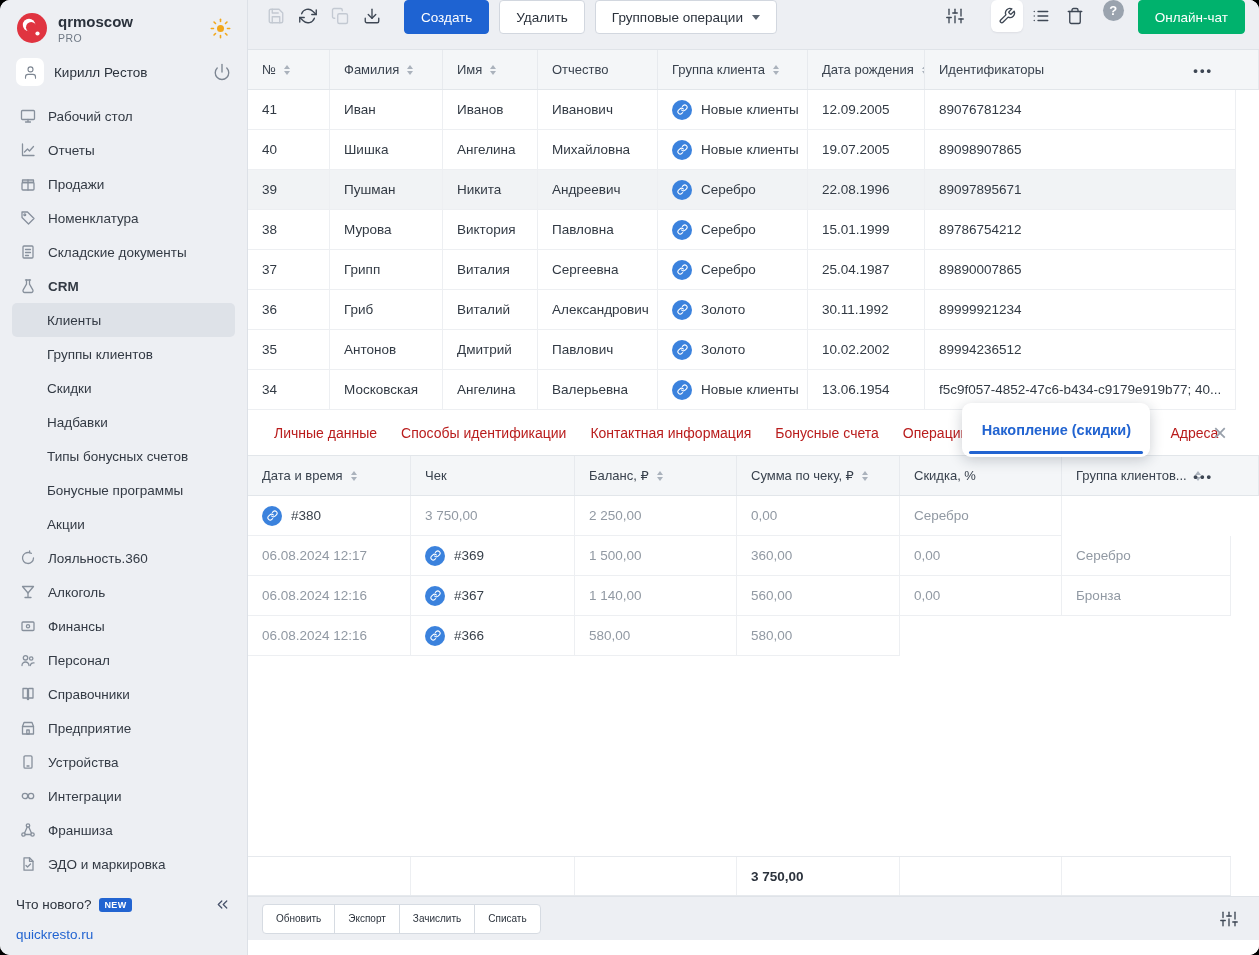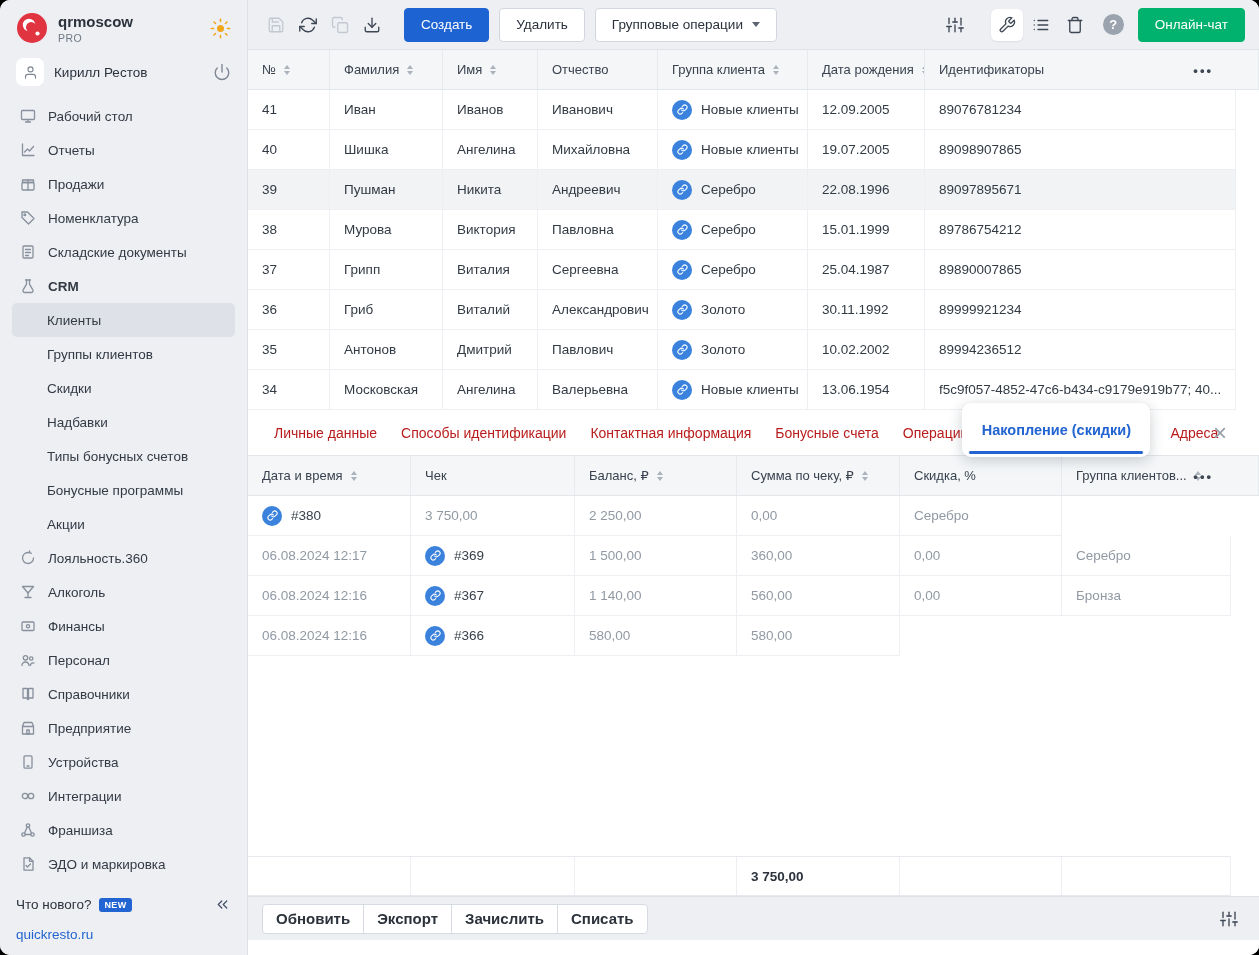--- a/index.html
+++ b/index.html
@@ -42,21 +42,21 @@
   .nav-ic svg{fill:none;stroke:currentColor;stroke-width:1.3;stroke-linecap:round;stroke-linejoin:round;width:16px;height:16px;}
   .sidebar-footer{flex:none;}
   .whats-new{display:flex;align-items:center;gap:8px;padding:5px 16px;font-size:13.5px;color:#2b323c;cursor:pointer;text-align:right;}
   .badge-new{background:var(--accent);color:#fff;font-size:9px;font-weight:bold;padding:2px 5px;border-radius:3px;letter-spacing:.4px;}
   .collapse-btn{margin-left:auto;width:17px;height:17px;color:#49536b;}
   .site-row{padding:7px 16px 12px;}
   .site-link{color:var(--accent);font-size:13.5px;cursor:pointer;text-decoration:none;}
 
   
   .main{position:absolute;left:248px;right:0;top:0;bottom:0;display:flex;flex-direction:column;background:#fff;}
-  .topbar{height:50px;background:var(--bar-gray);border-bottom:1px solid #dfe3e8;display:flex;align-items:center;padding:0 14px 0 12px;flex:none;}
+  .topbar{height:50px;background:var(--bar-gray);border-bottom:1px solid #dfe3e8;display:flex;align-items:flex-start;padding:0 14px 0 12px;flex:none;}
   .icon-btn{width:32px;height:32px;border-radius:6px;display:flex;align-items:center;justify-content:center;color:#3e4754;cursor:pointer;flex:none;}
   .icon-btn svg{fill:none;stroke:currentColor;stroke-width:1.8;stroke-linecap:round;stroke-linejoin:round;width:18px;height:18px;}
   .icon-btn.disabled{color:#c3c9d2;cursor:default;}
   .icon-btn.active-tool{background:#fff;box-shadow:0 1px 2px rgba(20,30,50,.08);}
   .btn{height:34px;border-radius:4px;font-size:13.5px;display:inline-flex;align-items:center;padding:0 16px;cursor:pointer;border:1px solid transparent;background:#fff;color:#2b323c;font-family:inherit;white-space:nowrap;}
   .btn-primary{background:var(--create-blue);border-color:var(--create-blue);color:#fff;margin-left:16px;}
   .btn-outline{border-color:#d2d7df;margin-left:10px;}
   .btn-success{background:var(--chat-green);border-color:var(--chat-green);color:#fff;}
   .caret{width:0;height:0;border-left:4px solid transparent;border-right:4px solid transparent;border-top:5px solid #5b6470;margin-left:9px;}
   .spacer{flex:1;}
@@ -92,21 +92,21 @@
   .d-row{height:40px;cursor:pointer;}
   .d-row .cell{display:flex;align-items:center;padding:0 14px;font-size:13.5px;color:var(--muted);border-right:1px solid var(--cell-line);border-bottom:1px solid var(--cell-line);overflow:hidden;white-space:nowrap;}
   .d-row .cell.blank{border-right-color:transparent;border-bottom-color:transparent;}
   .check-text{color:#39414b;}
   .detail-spacer{flex:1;background:#fff;}
   .total-row{height:40px;flex:none;margin-right:28px;border-top:1px solid #e6e9ed;border-bottom:1px solid #e6e9ed;}
   .total-row .cell{display:flex;align-items:center;padding:0 14px;font-size:13.5px;border-right:1px solid var(--cell-line);}
   .total-val{font-weight:bold;color:#2b323c;}
   .action-bar{height:44px;background:var(--bar-gray);border-top:1px solid #dfe3e8;display:flex;align-items:center;padding:0 14px;flex:none;}
   .action-group{display:flex;}
-  .action-group .btn{height:30px;padding:0 13px;font-size:15px;border:1px solid #d6dbe2;border-radius:0;margin-left:-1px;font-weight:bold;}
+  .action-group .btn{height:30px;padding:0 13px;font-size:10px;border:1px solid #d6dbe2;border-radius:0;margin-left:-1px;}
   .action-group .btn:first-child{border-radius:4px 0 0 4px;margin-left:0;}
   .action-group .btn:last-child{border-radius:0 4px 4px 0;}
   .bottom-strip{height:15px;background:#fff;flex:none;}
 </style>
 </head>
 <body>
 
 <div class="app">
 
   <aside class="sidebar">

